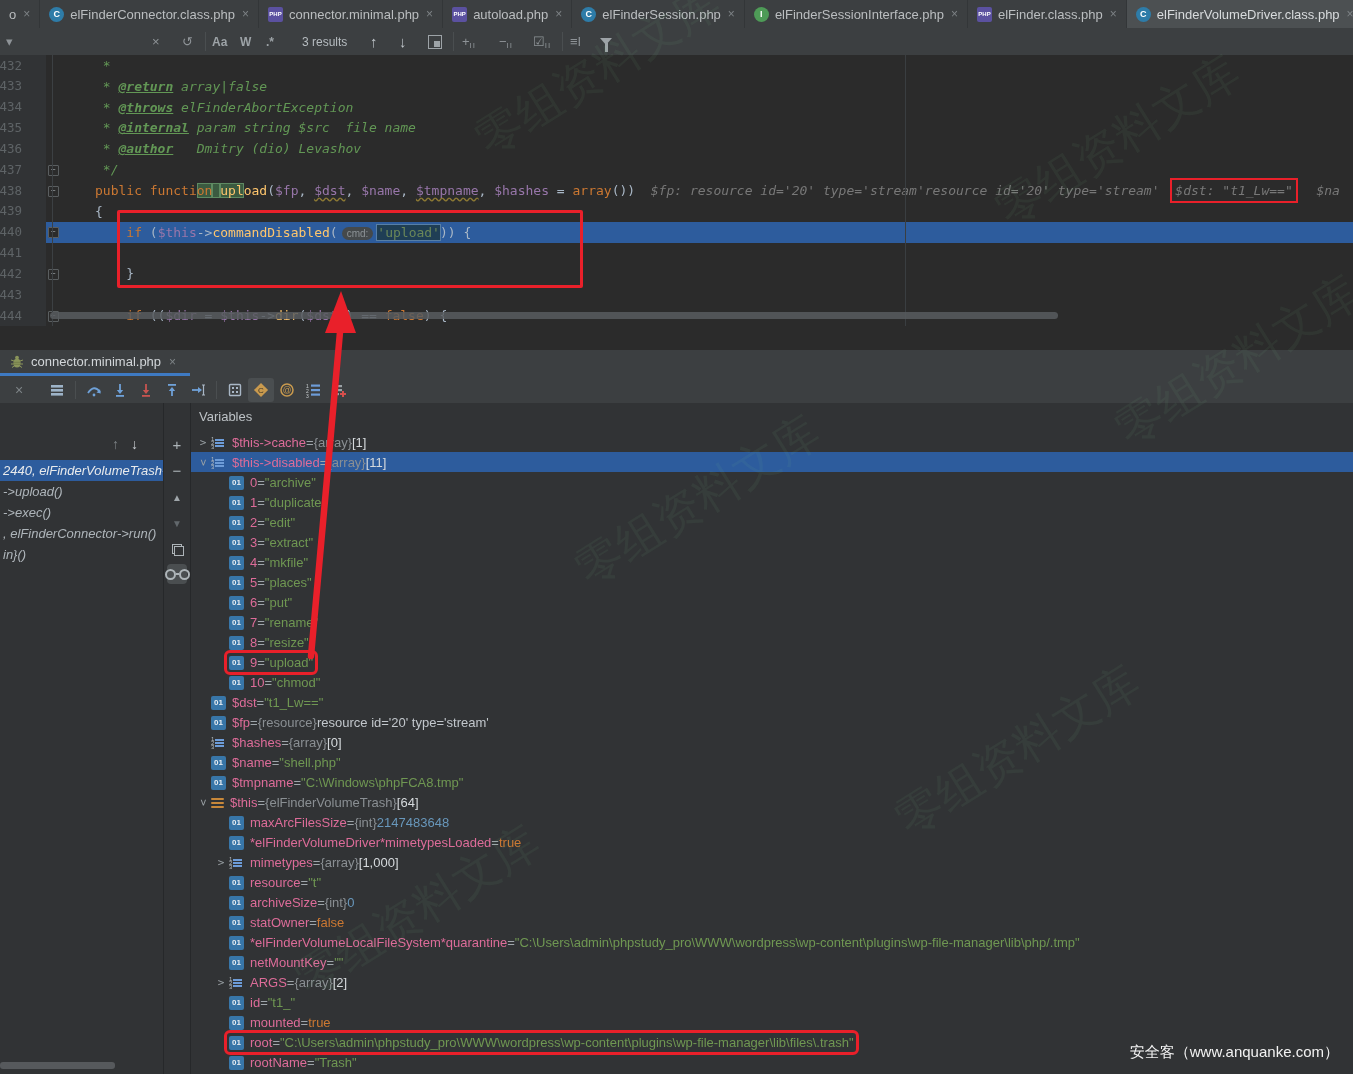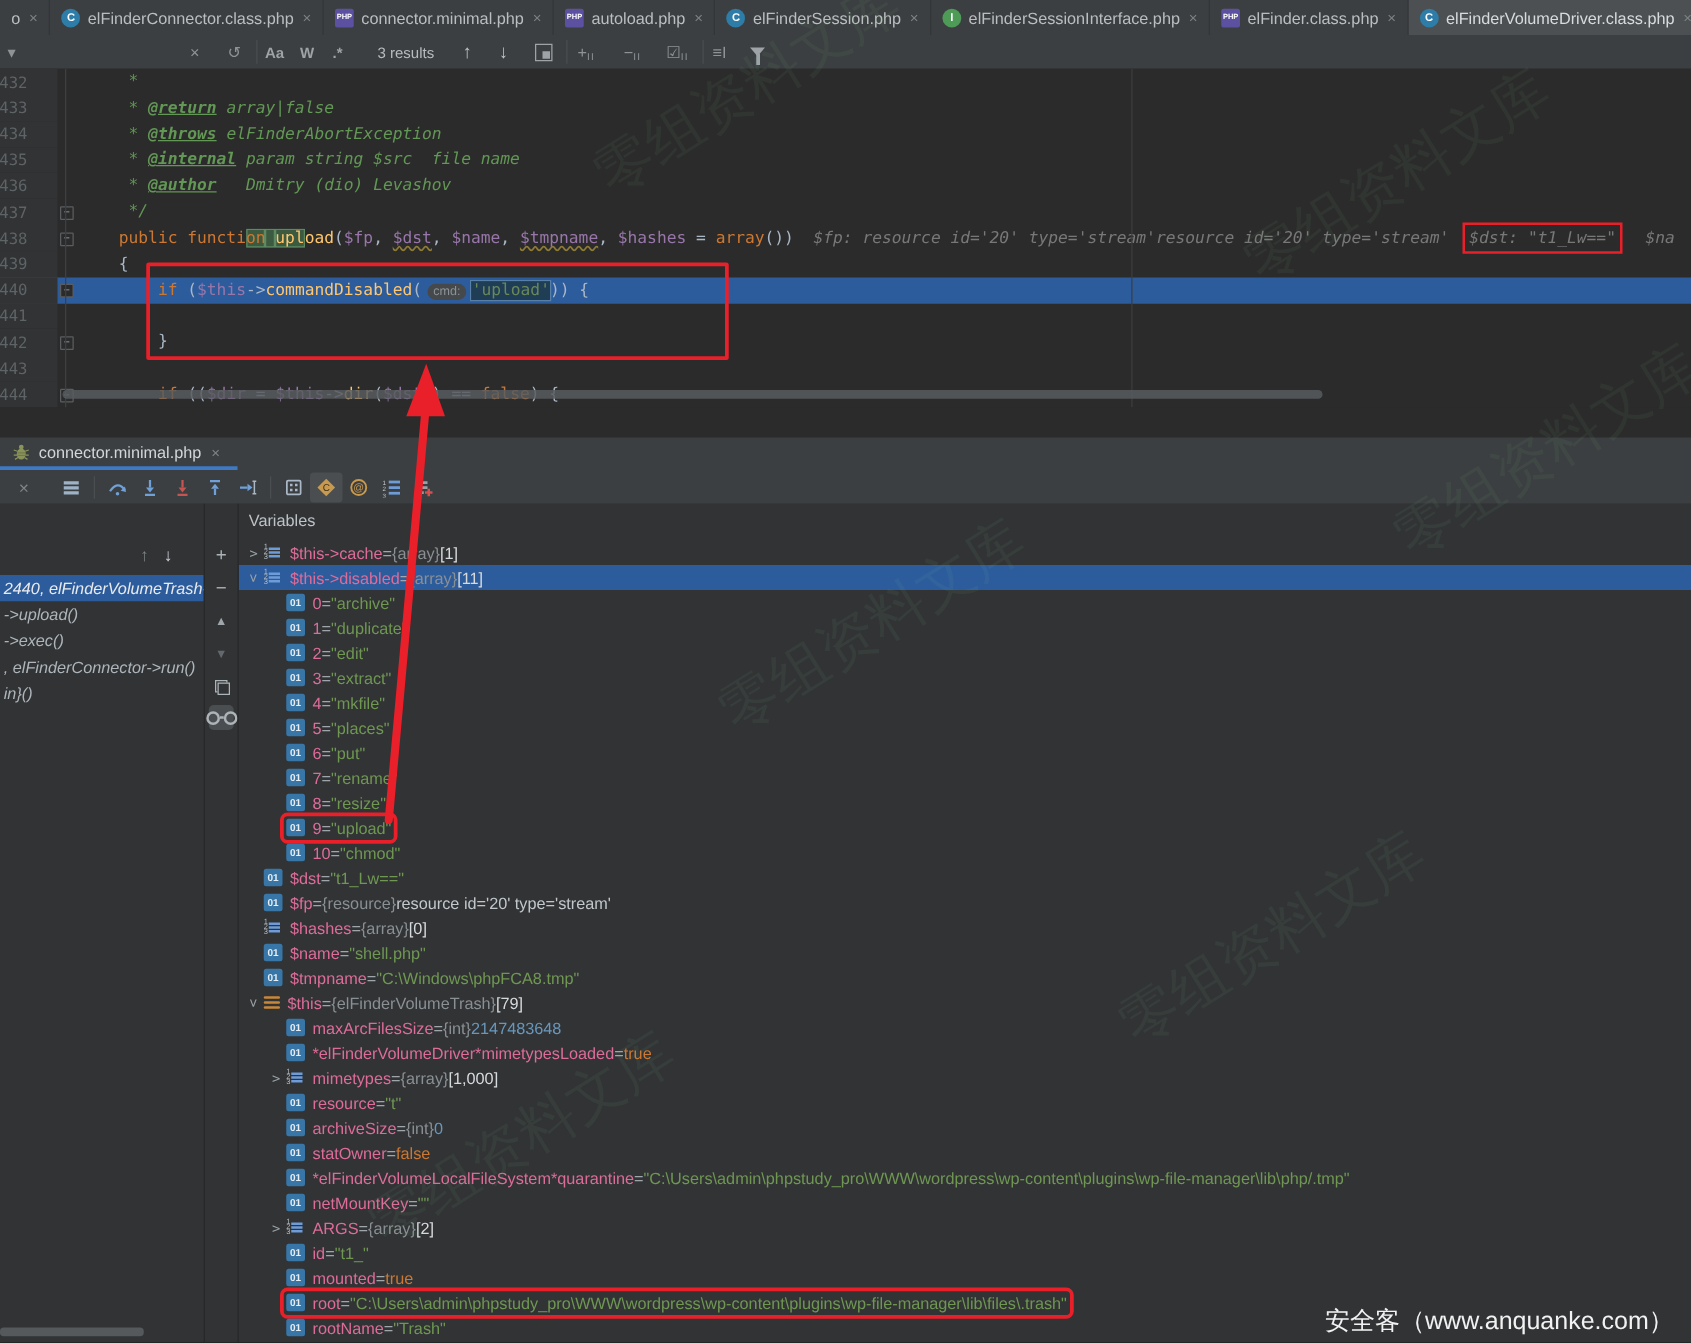--- a/index.html
+++ b/index.html
@@ -92,38 +92,38 @@
   .copyic::before{left:0;top:0;} .copyic::after{right:-1px;bottom:-1px;background:#313335;}
   .glasses{display:flex;align-items:center;}
   .glasses i{width:7px;height:7px;border:2px solid #ADB4B8;border-radius:50%;display:block;}
   .glasses b{width:3px;height:2px;background:#ADB4B8;display:block;}
   
   .vars{position:absolute;left:191px;top:0;width:1162px;height:671px;overflow:hidden;}
   .vtitle{position:absolute;left:8px;top:6px;font-size:13px;color:#BDC2C6;}
   .vrow{position:absolute;left:0;width:1162px;height:20px;display:flex;align-items:center;
         font-size:13px;white-space:nowrap;}
   .vrow.sel{background:#2D5C9D;}
-  .rowinner{display:inline-flex;align-items:center;}
+  .rowinner{display:inline-flex;align-items:flex-end;}
   .redbox{outline:3px solid #E9202A;outline-offset:2px;border-radius:1px;}
   .exp{width:16px;flex:none;color:#9AA1A5;font-size:11px;text-align:center;font-family:"DejaVu Sans Mono",monospace;}
   .exp.open{transform:rotate(90deg);}
   .vic{flex:none;margin-right:6px;}
   .ic-num{width:15px;height:14px;background:#3876A8;border-radius:2px;color:#E8EEF2;font-size:8px;
           font-weight:bold;display:flex;align-items:center;justify-content:center;}
   .ic-arr{width:15px;height:14px;display:flex;align-items:center;}
   .ic-arr .dg{font-size:6px;line-height:4px;color:#B6BCC0;margin-right:1px;}
   .ic-arr .bars i{display:block;width:9px;height:2px;background:#6D9CD8;margin:1px 0;}
   .ic-obj i{display:block;width:13px;height:2.5px;background:#C8883A;margin:1.5px 0;border-radius:1px;}
   .vn{color:#DD6C99;} .eq{color:#9FA6AB;} .gt{color:#8A8F93;} .cnt{color:#D6DADD;}
   .vs{color:#6F9752;} .vnum{color:#6897BB;} .vb{color:#CC7832;} .vr{color:#C2C7CC;}
   .frscroll{position:absolute;left:0;top:659px;width:115px;height:7px;background:#56595C;border-radius:3px;}
   
   .ann{position:absolute;z-index:60;pointer-events:none;}
   .redrect{border:3px solid #E9202A;border-radius:2px;}
-  .credit{position:absolute;right:14px;top:1043px;color:#F2F2F2;font-size:20px;z-index:70;}
+  .credit{position:absolute;right:14px;top:1043px;color:#F2F2F2;font-size:15px;z-index:70;}
   .wm{position:absolute;color:rgba(130,200,140,.07);font-size:46px;transform:rotate(-32deg);
       z-index:55;pointer-events:none;white-space:nowrap;}
   svg{display:block;}
 </style>
 </head>
 <body>
 
 <div id="app">
 
   <div class="tabbar" id="tabbar">
@@ -602,21 +602,21 @@
             <span class="vs">"C:\Windows\phpFCA8.tmp"</span>
           </span>
         </div>
         <div class="vrow" style="top: 389px; padding-left: 4px;">
           <span class="exp open">&gt;</span>
           <span class="rowinner">
             <span class="vic"><span class="ic-obj"><i></i><i></i><i></i></span></span>
             <span class="vn">$this</span>
             <span class="eq"> = </span>
             <span class="gt">{elFinderVolumeTrash} </span>
-            <span class="cnt">[79]</span>
+            <span class="cnt">[64]</span>
           </span>
         </div>
         <div class="vrow" style="top: 409px; padding-left: 22px;">
           <span class="exp"></span>
           <span class="rowinner">
             <span class="vic">
               <span class="ic-num">01</span>
             </span>
             <span class="vn">maxArcFilesSize</span>
             <span class="eq"> = </span>

